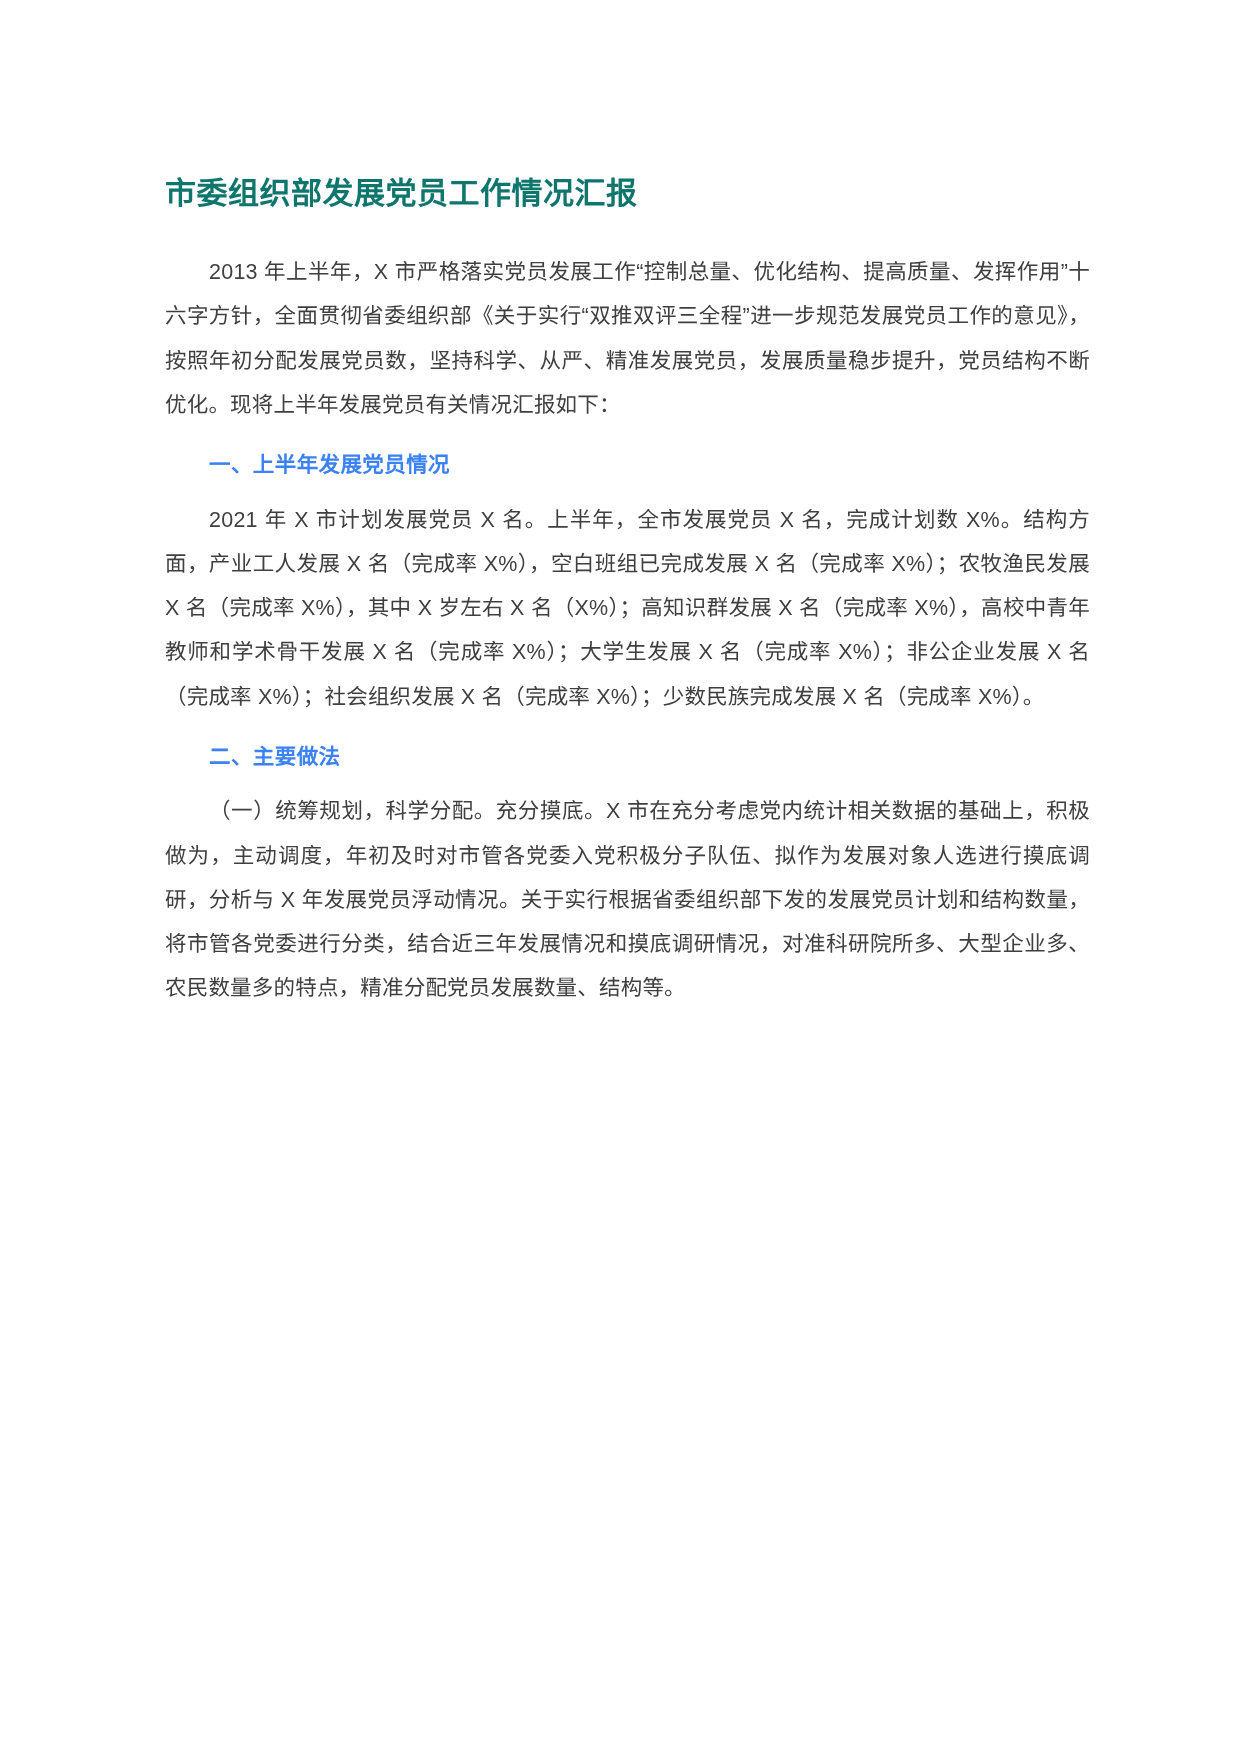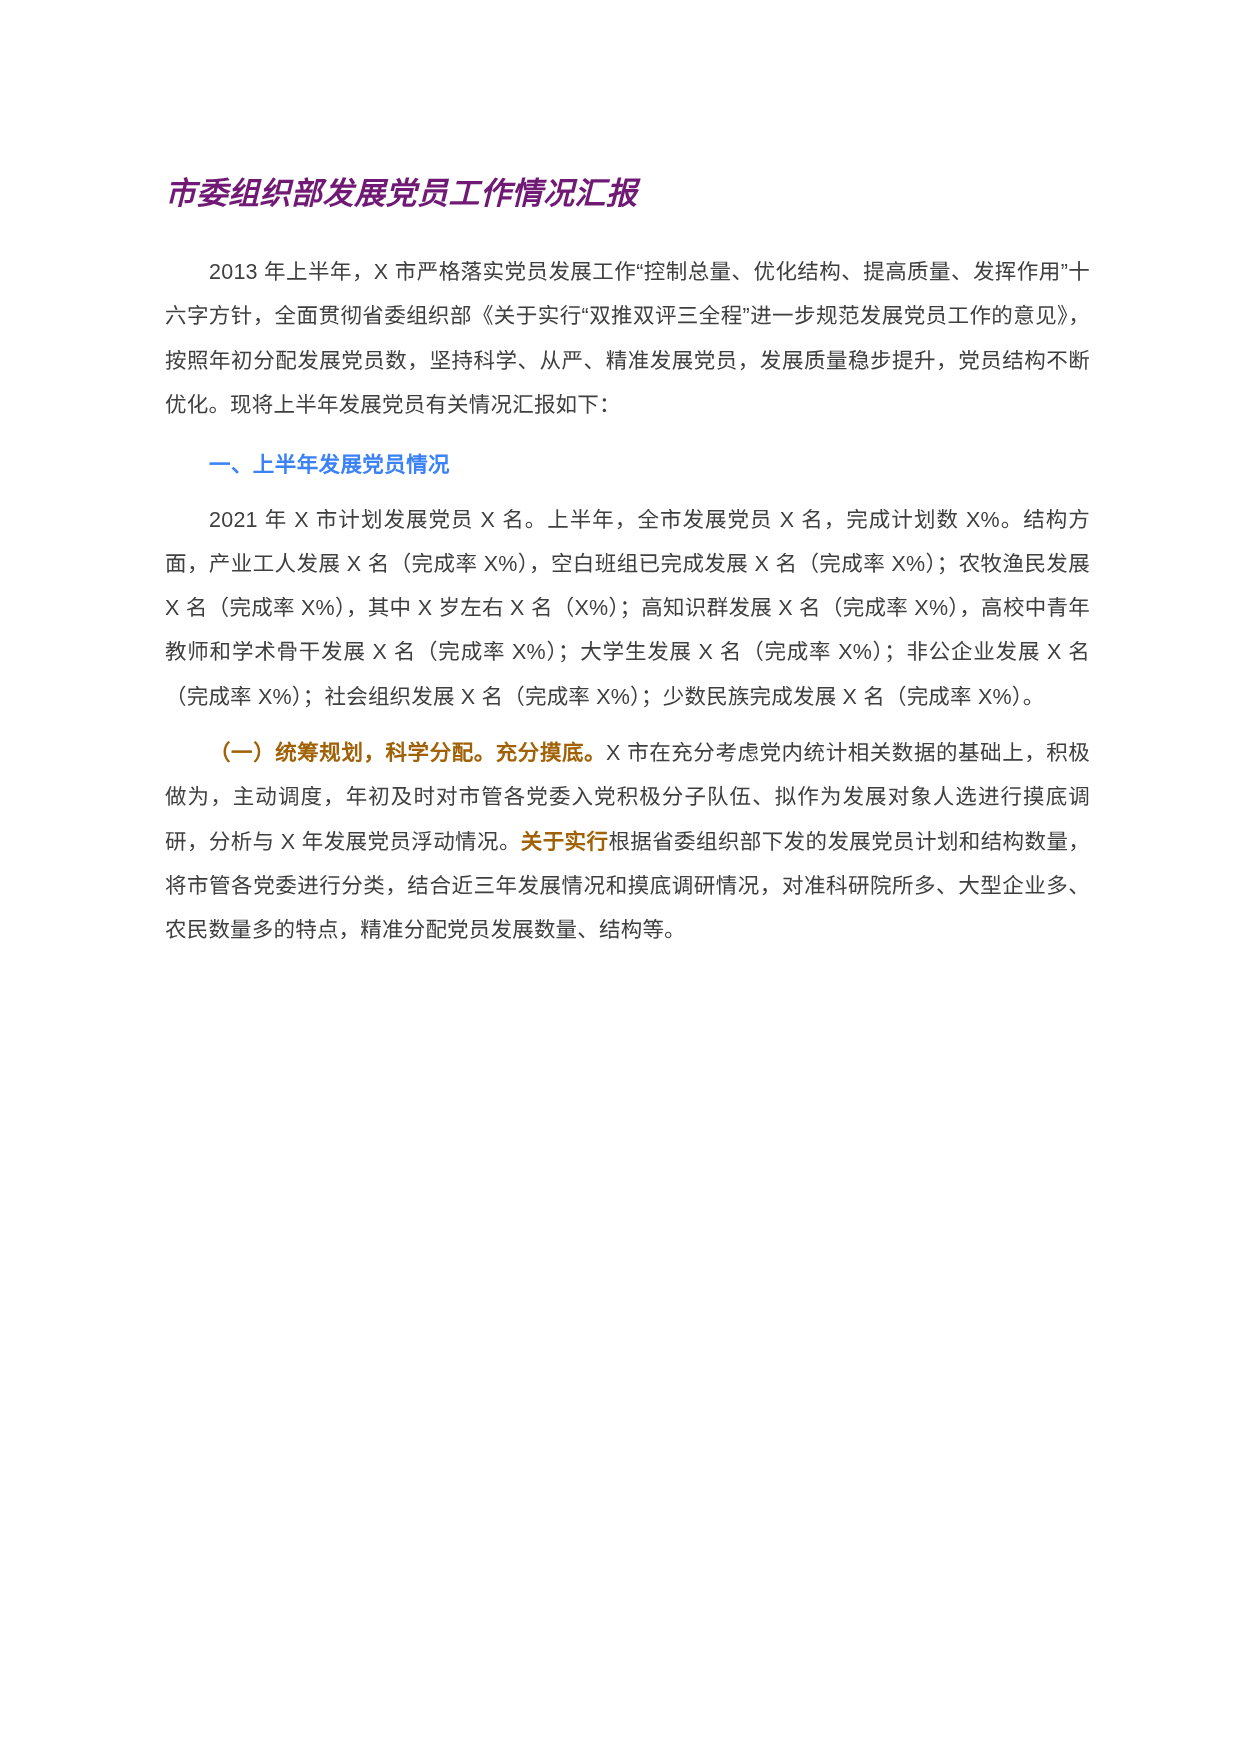--- a/index.html
+++ b/index.html
@@ -18,26 +18,25 @@
     height: 1754px;
     margin: 0 auto;
     background: #ffffff;
     box-sizing: border-box;
     padding: 175px 150px 110px 165px;
     overflow: hidden;
   }
   .doc-title {
     font-size: 31px;
     font-weight: 700;
-    color: #701a75;
+    color: #0f766e;
     letter-spacing: 0.5px;
     line-height: 1.2;
     margin: 0 0 38px 0;
     text-align: left;
-    font-style: italic;
   }
   .body-para {
     font-size: 21.5px;
     color: #3f3f3f;
     line-height: 2.06;
     margin: 0 0 12px 0;
     text-align: justify;
     text-justify: inter-ideograph;
     text-indent: 2.05em;
     letter-spacing: 0.2px;
@@ -45,34 +44,35 @@
   .section-heading {
     font-size: 21.5px;
     font-weight: 700;
     color: #3b82f6;
     line-height: 2.06;
     margin: 16px 0 10px 0;
     text-indent: 2.05em;
     letter-spacing: 0.4px;
   }
   .run-bold {
-    font-weight: 700;
-    color: #a16207;
+    font-weight: 400;
+    color: #404040;
     margin-top: 12px;
   }
 </style>
 </head>
 <body>
 
 <div class="page">
 
   <h1 class="doc-title">市委组织部发展党员工作情况汇报</h1>
 
   <p class="body-para">2013 年上半年，X 市严格落实党员发展工作“控制总量、优化结构、提高质量、发挥作用”十六字方针，全面贯彻省委组织部《关于实行“双推双评三全程”进一步规范发展党员工作的意见》，按照年初分配发展党员数，坚持科学、从严、精准发展党员，发展质量稳步提升，党员结构不断优化。现将上半年发展党员有关情况汇报如下：</p>
 
   <h2 class="section-heading">一、上半年发展党员情况</h2>
 
   <p class="body-para">2021 年 X 市计划发展党员 X 名。上半年，全市发展党员 X 名，完成计划数 X%。结构方面，产业工人发展 X 名（完成率 X%），空白班组已完成发展 X 名（完成率 X%）；农牧渔民发展 X 名（完成率 X%），其中 X 岁左右 X 名（X%）；高知识群发展 X 名（完成率 X%），高校中青年教师和学术骨干发展 X 名（完成率 X%）；大学生发展 X 名（完成率 X%）；非公企业发展 X 名（完成率 X%）；社会组织发展 X 名（完成率 X%）；少数民族完成发展 X 名（完成率 X%）。</p>
 
+  <h2 class="section-heading">二、主要做法</h2>
 
   <p class="body-para"><span class="run-bold">（一）统筹规划，科学分配。充分摸底。</span><span>X 市在充分考虑党内统计相关数据的基础上，积极做为，主动调度，年初及时对市管各党委入党积极分子队伍、拟作为发展对象人选进行摸底调研，分析与 X 年发展党员浮动情况。</span><span class="run-bold">关于实行</span><span>根据省委组织部下发的发展党员计划和结构数量，将市管各党委进行分类，结合近三年发展情况和摸底调研情况，对准科研院所多、大型企业多、农民数量多的特点，精准分配党员发展数量、结构等。</span></p>
 
 </div>
 
 </body></html>

